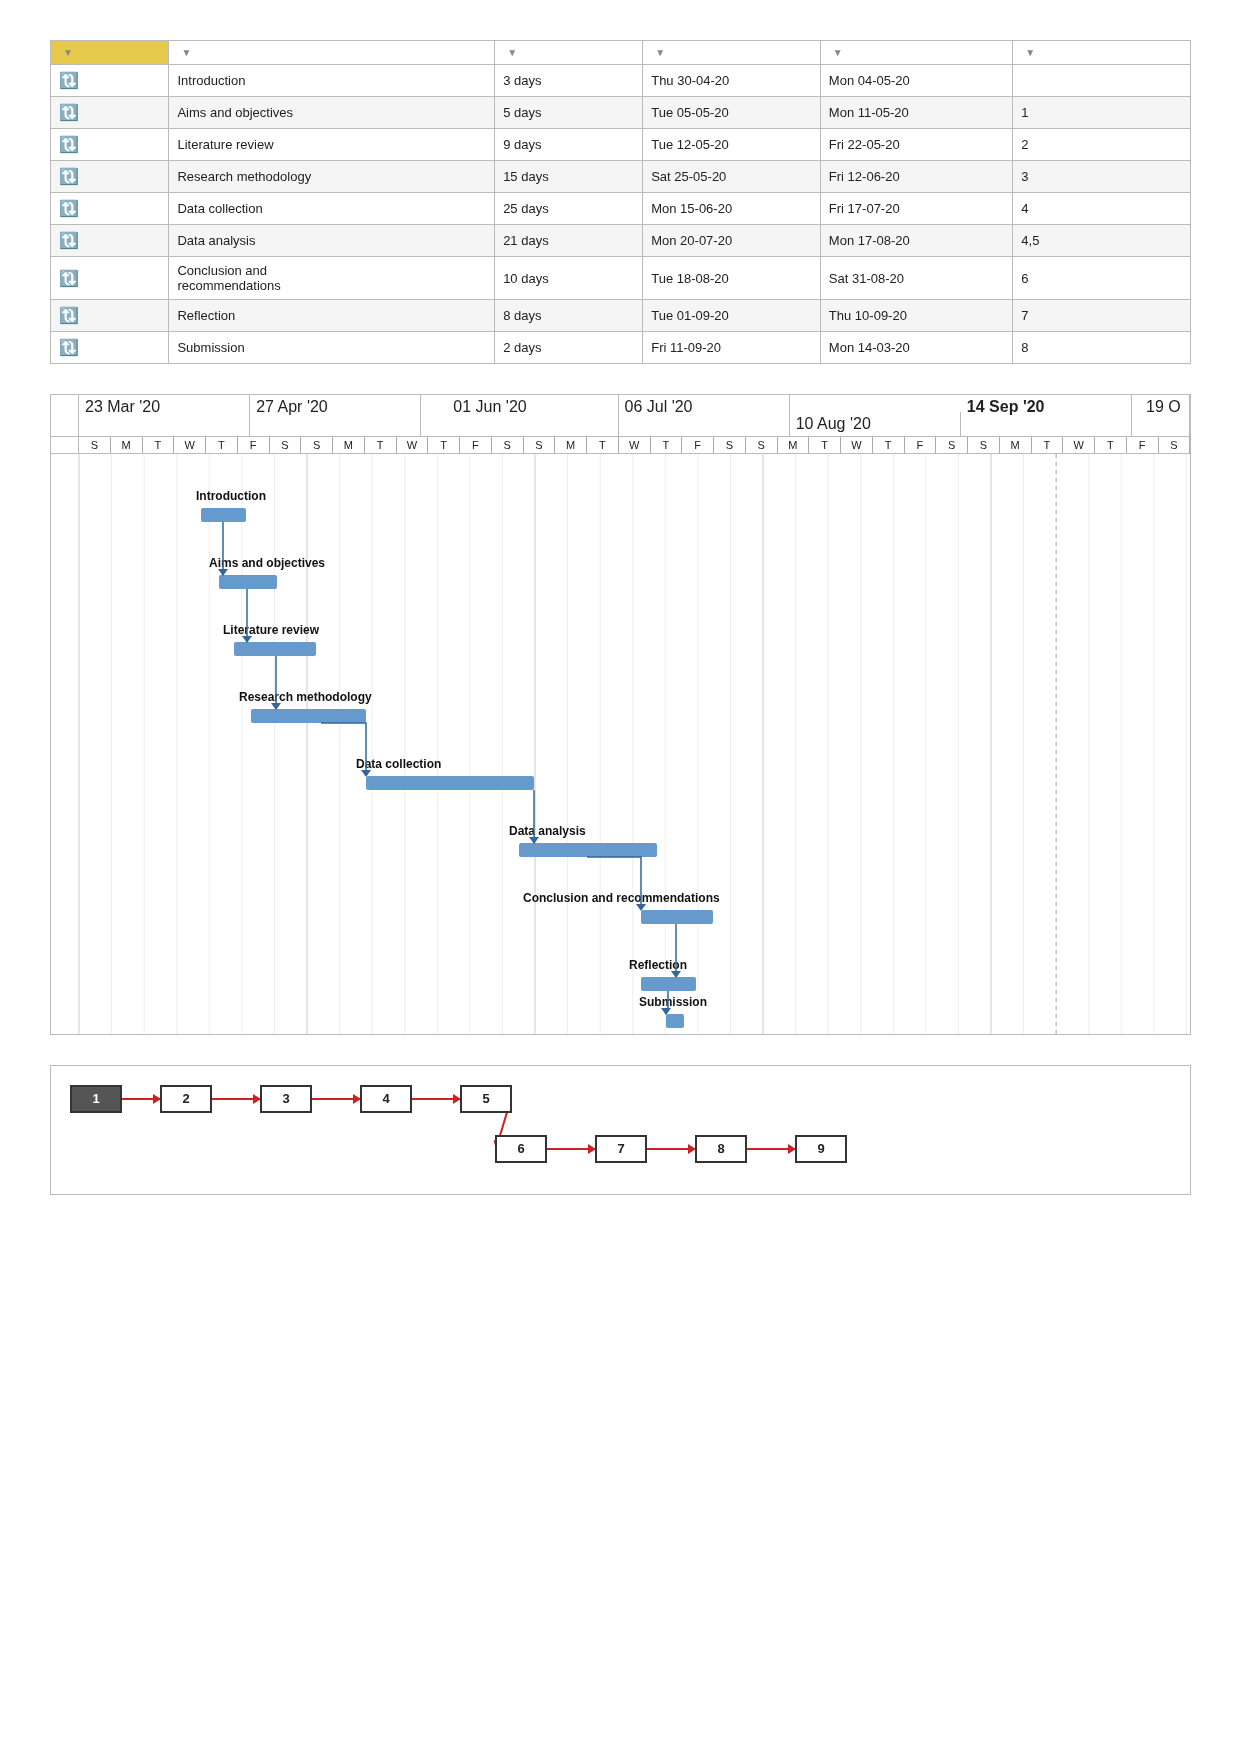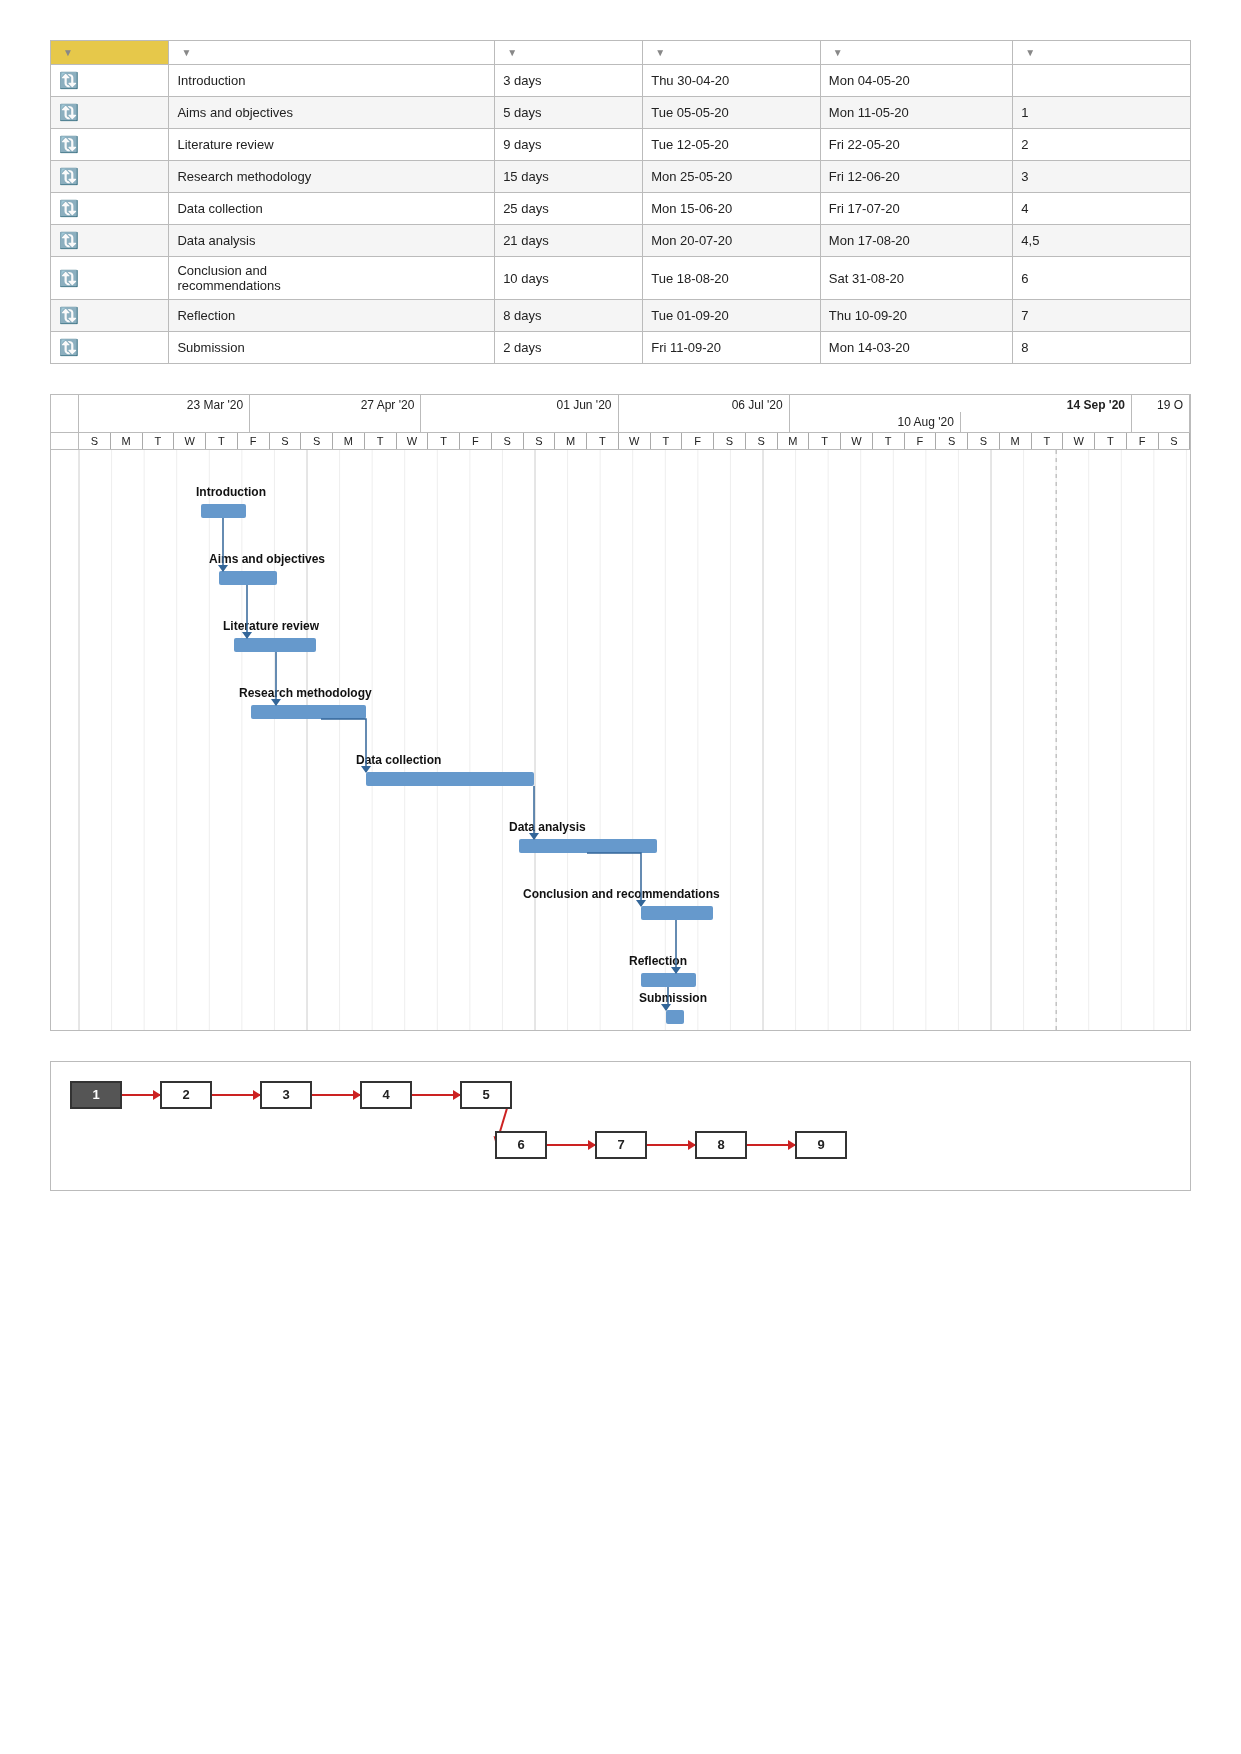--- a/index.html
+++ b/index.html
@@ -80,25 +80,24 @@
       margin-bottom: 30px;
     }
     .gantt-header {
       display: flex;
       border-bottom: 1px solid #bbb;
       background: #fff;
     }
     .gantt-header-cell {
       border-right: 1px solid #bbb;
       padding: 3px 6px;
-      font-size: 12px;
+      font-size: 16px;
       font-weight: normal;
       white-space: nowrap;
       min-width: 90px;
-      text-align: right;
     }
     .gantt-subheader {
       display: flex;
       border-bottom: 1px solid #bbb;
       background: #fff;
     }
     .gantt-subheader-cell {
       border-right: 1px solid #aaa;
       padding: 2px 4px;
       font-size: 11px;
@@ -196,21 +195,21 @@
         <td style="white-space: pre-line;">Literature review</td>
         <td>9 days</td>
         <td>Tue 12-05-20</td>
         <td>Fri 22-05-20</td>
         <td>2</td>
       </tr>
       <tr>
         <td><span class="task-icon">🔃</span></td>
         <td style="white-space: pre-line;">Research methodology</td>
         <td>15 days</td>
-        <td>Mon 25-05-20</td>
+        <td>Sat 25-05-20</td>
         <td>Fri 12-06-20</td>
         <td>3</td>
       </tr>
       <tr>
         <td><span class="task-icon">🔃</span></td>
         <td style="white-space: pre-line;">Data collection</td>
         <td>25 days</td>
         <td>Mon 15-06-20</td>
         <td>Fri 17-07-20</td>
         <td>4</td>

